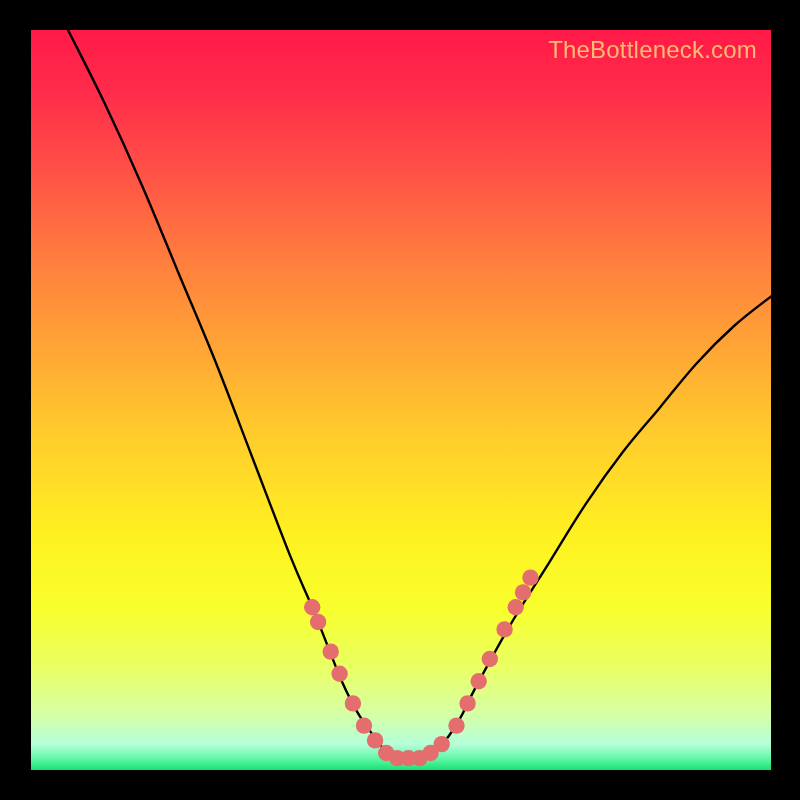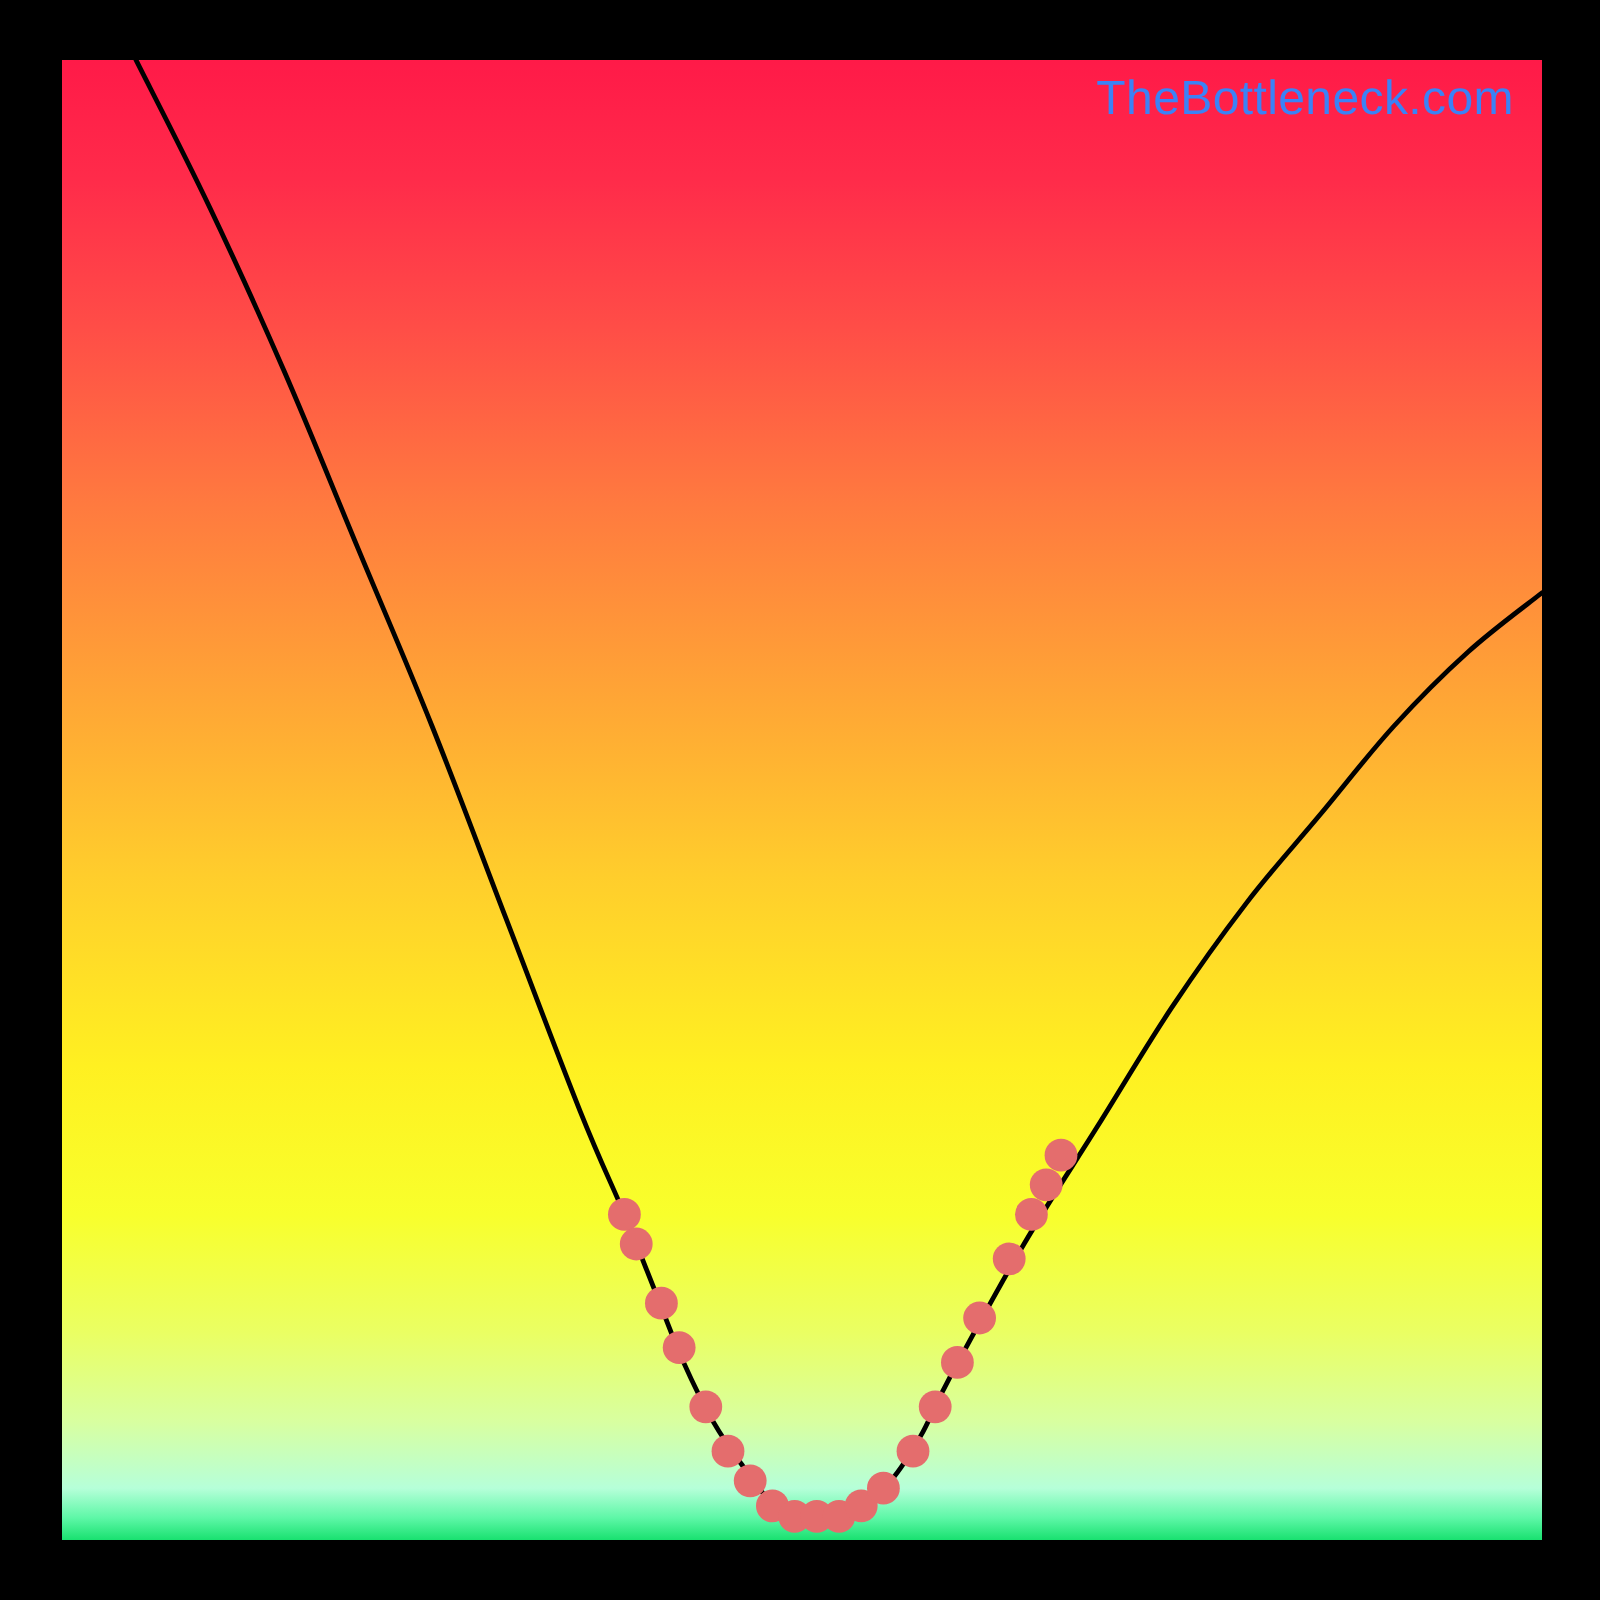--- a/index.html
+++ b/index.html
@@ -31,21 +31,21 @@
     position: absolute;
     left: 0;
     top: 0;
     right: 0;
     bottom: 0;
   }
   .watermark {
     position: absolute;
     top: 6px;
     right: 14px;
-    color: #3b82f6;
+    color: #fdba74;
     font-size: 24px;
     letter-spacing: 0.2px;
     font-weight: 500;
     user-select: none;
   }
   svg.curve-layer {
     position: absolute;
     left: 0;
     top: 0;
   }

